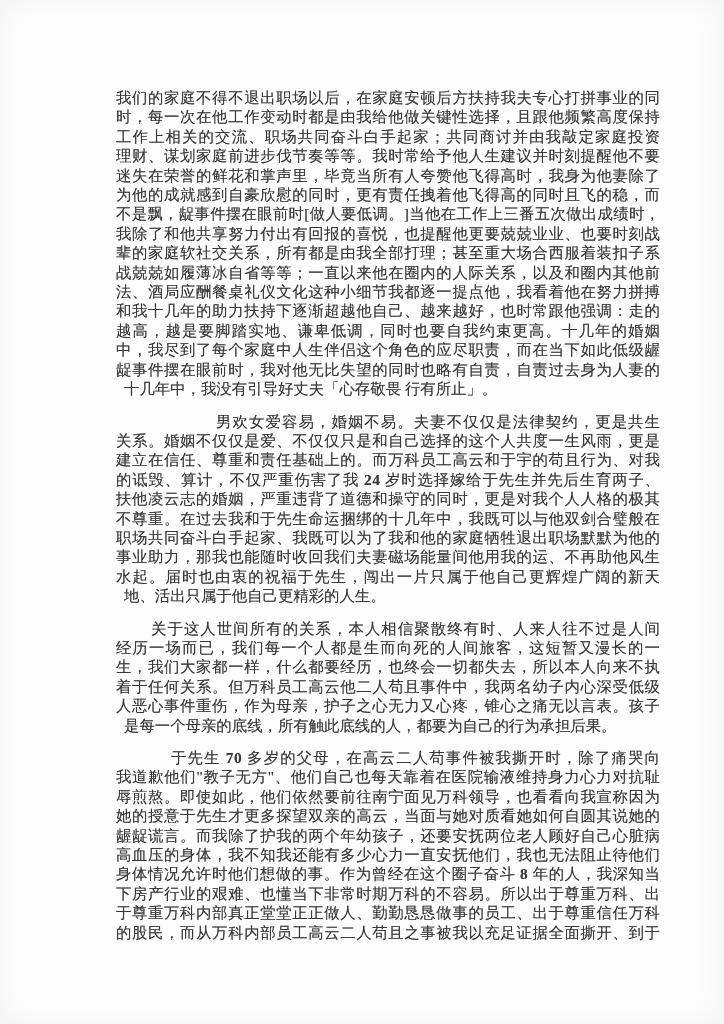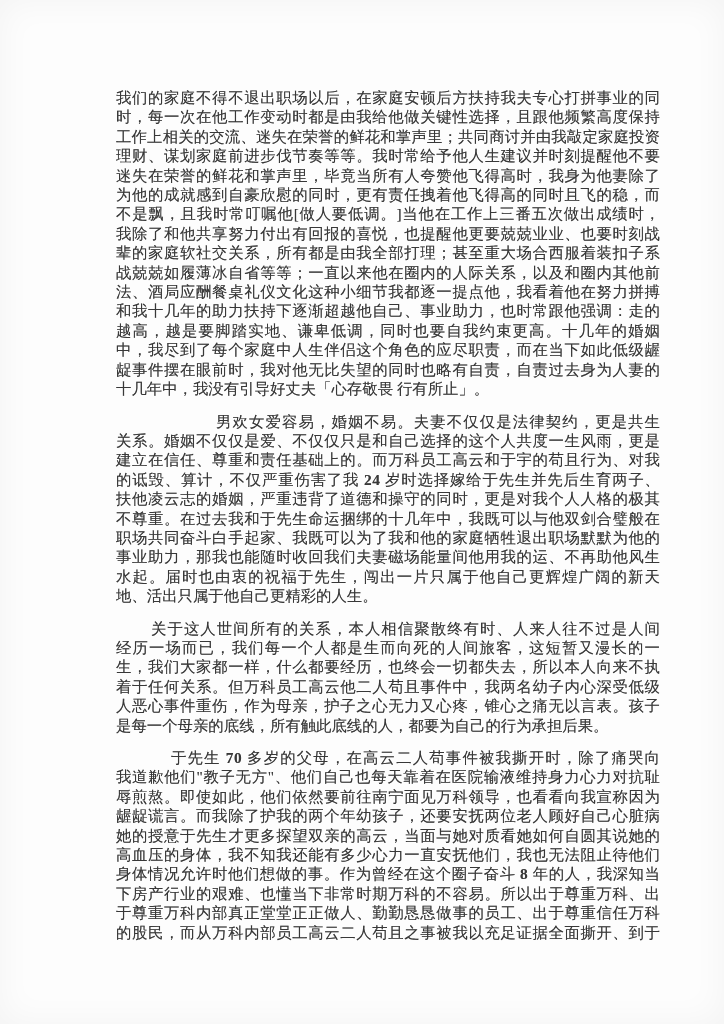--- a/index.html
+++ b/index.html
@@ -33,44 +33,45 @@
   .para {
     margin: 0 0 13px 0;
   }
   .line {
     min-height: 19.4px;
     text-align: justify;
     text-align-last: justify;
   }
   .line.unjust {
     text-align-last: left;
+    margin-left: 8px;
   }
   .line b {
     font-weight: bold;
     letter-spacing: 0.5px;
   }
 </style>
 </head>
 <body>
 
 <div class="page">
   <div class="text-block">
       <div class="para">
         <div class="line">我们的家庭不得不退出职场以后，在家庭安顿后方扶持我夫专心打拼事业的同</div>
         <div class="line">时，每一次在他工作变动时都是由我给他做关键性选择，且跟他频繁高度保持</div>
-        <div class="line">工作上相关的交流、迷失在荣誉的鲜花和掌声里；共同商讨并由我敲定家庭投资</div>
+        <div class="line">工作上相关的交流、职场共同奋斗白手起家；共同商讨并由我敲定家庭投资</div>
         <div class="line">理财、谋划家庭前进步伐节奏等等。我时常给予他人生建议并时刻提醒他不要</div>
         <div class="line">迷失在荣誉的鲜花和掌声里，毕竟当所有人夸赞他飞得高时，我身为他妻除了</div>
         <div class="line">为他的成就感到自豪欣慰的同时，更有责任拽着他飞得高的同时且飞的稳，而</div>
-        <div class="line">不是飘，且我时常叮嘱他[做人要低调。]当他在工作上三番五次做出成绩时，</div>
+        <div class="line">不是飘，龊事件摆在眼前时[做人要低调。]当他在工作上三番五次做出成绩时，</div>
         <div class="line">我除了和他共享努力付出有回报的喜悦，也提醒他更要兢兢业业、也要时刻战</div>
         <div class="line">辈的家庭软社交关系，所有都是由我全部打理；甚至重大场合西服着装扣子系</div>
         <div class="line">战兢兢如履薄冰自省等等；一直以来他在圈内的人际关系，以及和圈内其他前</div>
         <div class="line">法、酒局应酬餐桌礼仪文化这种小细节我都逐一提点他，我看着他在努力拼搏</div>
-        <div class="line">和我十几年的助力扶持下逐渐超越他自己、事业助力，也时常跟他强调：走的</div>
+        <div class="line">和我十几年的助力扶持下逐渐超越他自己、越来越好，也时常跟他强调：走的</div>
         <div class="line">越高，越是要脚踏实地、谦卑低调，同时也要自我约束更高。十几年的婚姻</div>
         <div class="line">中，我尽到了每个家庭中人生伴侣这个角色的应尽职责，而在当下如此低级龌</div>
         <div class="line">龊事件摆在眼前时，我对他无比失望的同时也略有自责，自责过去身为人妻的</div>
         <div class="line unjust">十几年中，我没有引导好丈夫「心存敬畏 行有所止」。</div>
       </div>
       <div class="para">
         <div class="line" style="padding-left: 100px;">男欢女爱容易，婚姻不易。夫妻不仅仅是法律契约，更是共生</div>
         <div class="line">关系。婚姻不仅仅是爱、不仅仅只是和自己选择的这个人共度一生风雨，更是</div>
         <div class="line">建立在信任、尊重和责任基础上的。而万科员工高云和于宇的苟且行为、对我</div>
         <div class="line">的诋毁、算计，不仅严重伤害了我 <b>24</b> 岁时选择嫁给于先生并先后生育两子、</div>
@@ -86,22 +87,22 @@
         <div class="line">经历一场而已，我们每一个人都是生而向死的人间旅客，这短暂又漫长的一</div>
         <div class="line">生，我们大家都一样，什么都要经历，也终会一切都失去，所以本人向来不执</div>
         <div class="line">着于任何关系。但万科员工高云他二人苟且事件中，我两名幼子内心深受低级</div>
         <div class="line">人恶心事件重伤，作为母亲，护子之心无力又心疼，锥心之痛无以言表。孩子</div>
         <div class="line unjust">是每一个母亲的底线，所有触此底线的人，都要为自己的行为承担后果。</div>
       </div>
       <div class="para">
         <div class="line" style="padding-left: 55px;">于先生 <b>70</b> 多岁的父母，在高云二人苟事件被我撕开时，除了痛哭向</div>
         <div class="line">我道歉他们"教子无方"、他们自己也每天靠着在医院输液维持身力心力对抗耻</div>
         <div class="line">辱煎熬。即使如此，他们依然要前往南宁面见万科领导，也看看向我宣称因为</div>
+        <div class="line">她的授意于先生才更多探望双亲的高云，当面与她对质看她如何自圆其说她的</div>
         <div class="line">龌龊谎言。而我除了护我的两个年幼孩子，还要安抚两位老人顾好自己心脏病</div>
-        <div class="line">她的授意于先生才更多探望双亲的高云，当面与她对质看她如何自圆其说她的</div>
         <div class="line">高血压的身体，我不知我还能有多少心力一直安抚他们，我也无法阻止待他们</div>
         <div class="line">身体情况允许时他们想做的事。作为曾经在这个圈子奋斗 <b>8</b> 年的人，我深知当</div>
         <div class="line">下房产行业的艰难、也懂当下非常时期万科的不容易。所以出于尊重万科、出</div>
         <div class="line">于尊重万科内部真正堂堂正正做人、勤勤恳恳做事的员工、出于尊重信任万科</div>
         <div class="line">的股民，而从万科内部员工高云二人苟且之事被我以充足证据全面撕开、到于</div>
       </div>
     </div>
 </div>
 
 </body></html>

